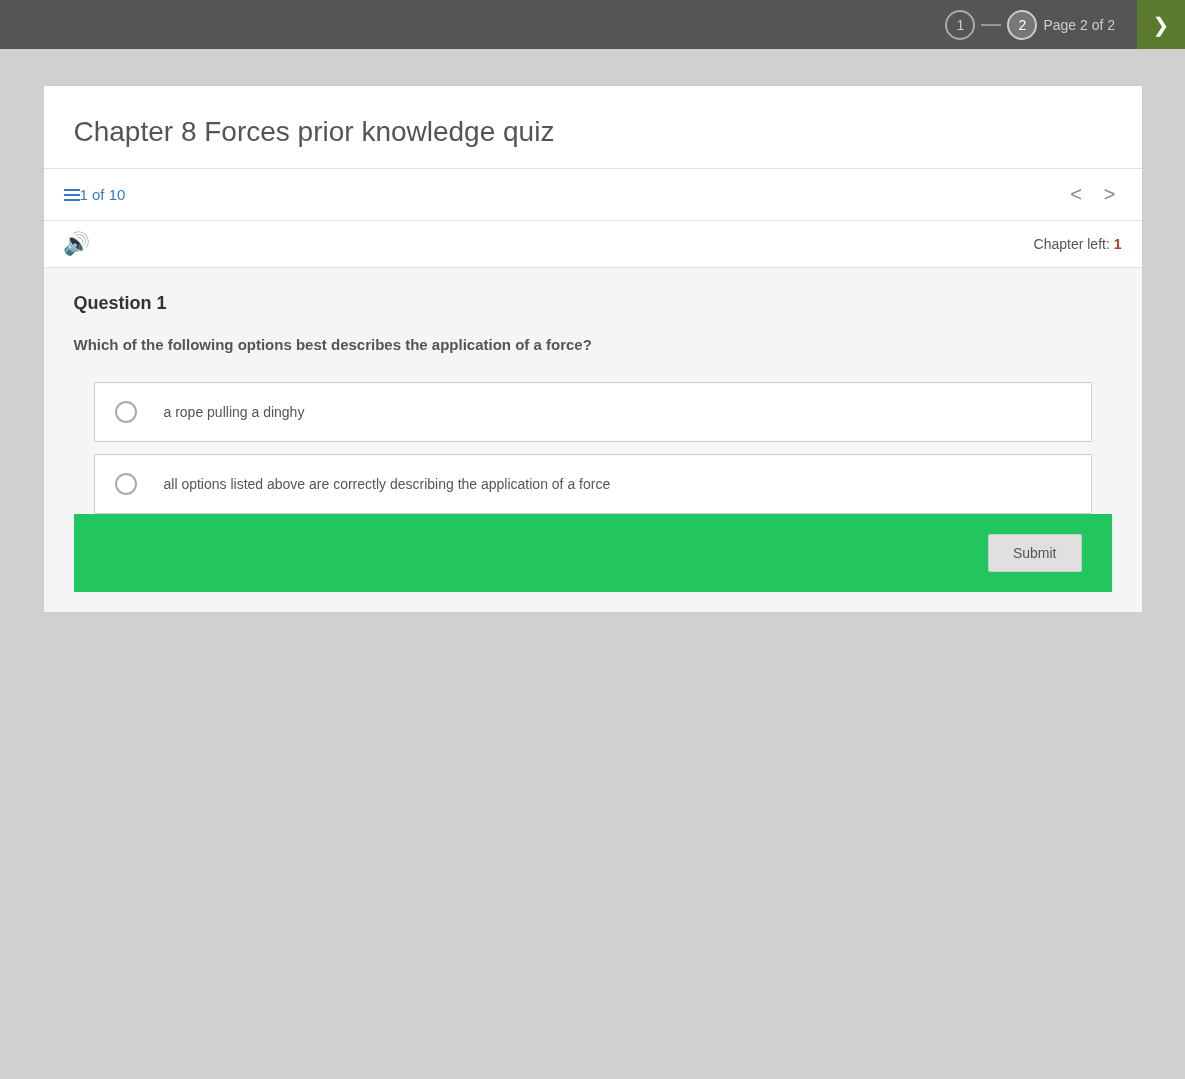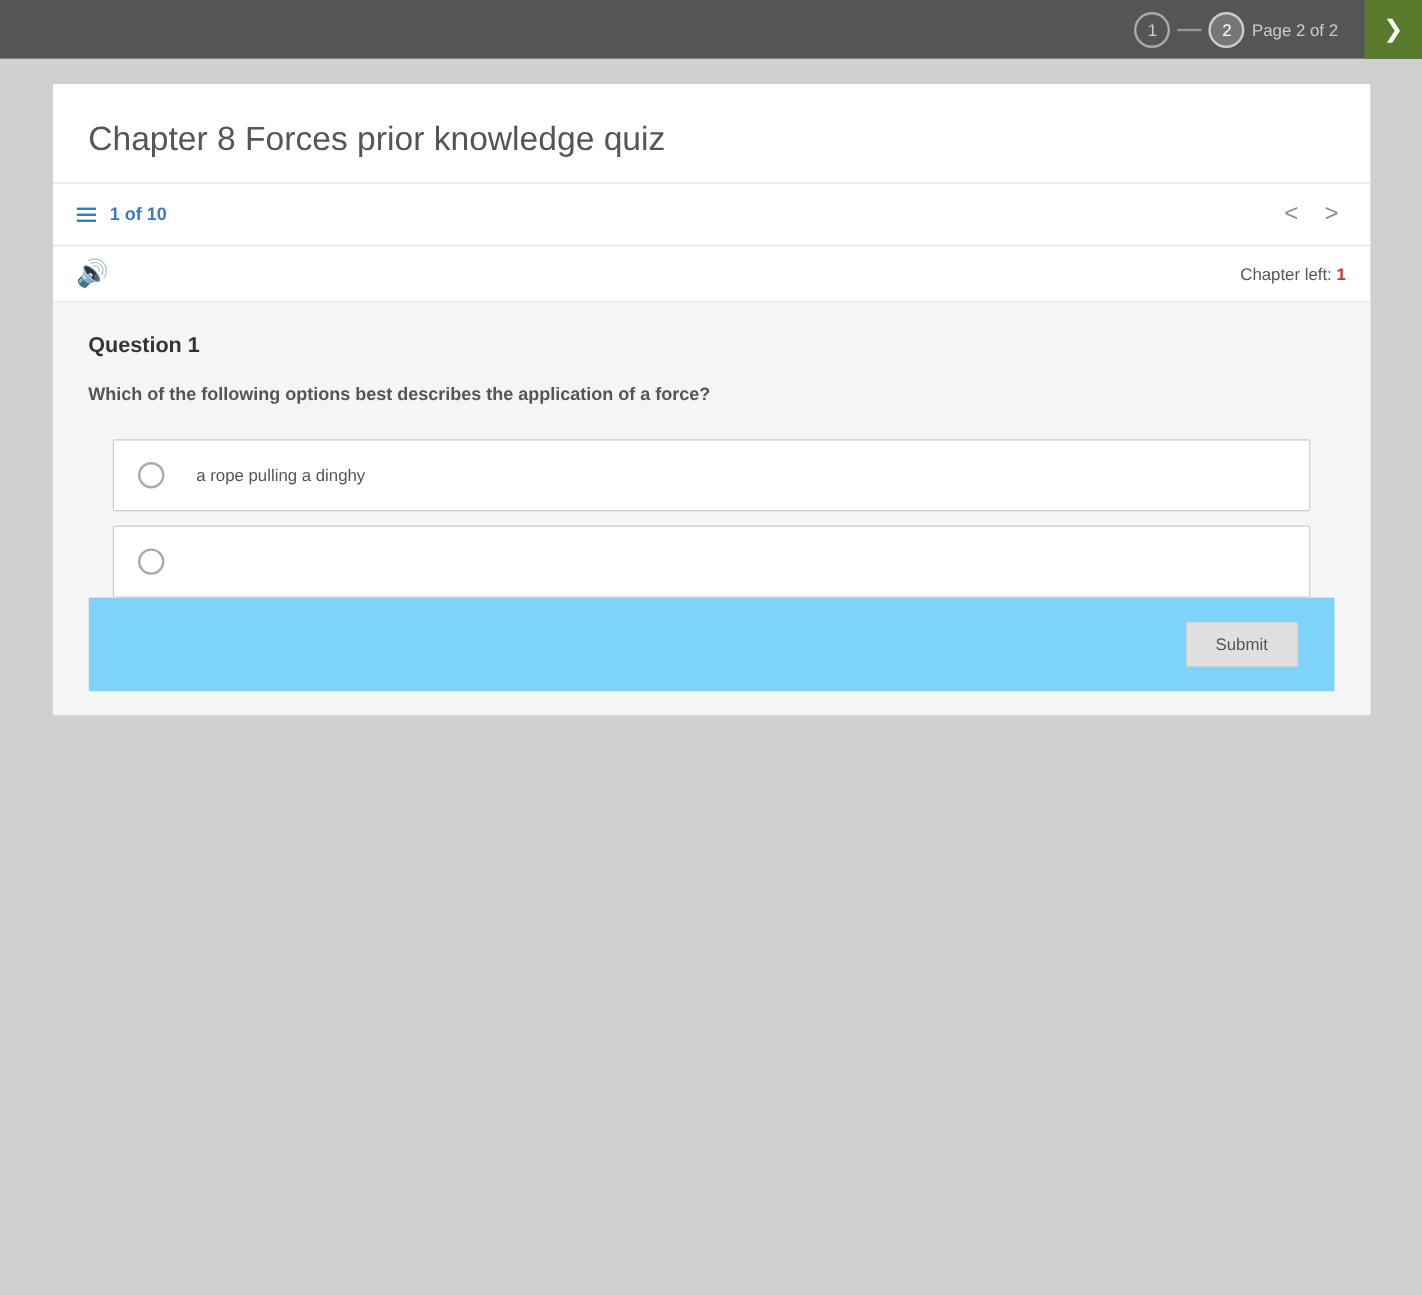--- a/index.html
+++ b/index.html
@@ -67,21 +67,21 @@
       align-items: center;
       justify-content: center;
       cursor: pointer;
       color: white;
       font-size: 20px;
     }
 
     
     .main-content {
       background-color: #d0d0d0;
-      padding: 20px;
+      padding: 36px;
       min-height: calc(1079px - 49px);
     }
 
     .quiz-container {
       background: white;
       border: 1px solid #ccc;
       border-radius: 2px;
       margin: 0 auto;
       max-width: 1100px;
     }
@@ -103,24 +103,24 @@
       padding: 12px 20px;
       border-bottom: 1px solid #e0e0e0;
       display: flex;
       align-items: center;
       justify-content: space-between;
     }
 
     .question-count {
       display: flex;
       align-items: center;
-      gap: 12px;
+      gap: 0;
       color: #3a7abf;
       font-size: 15px;
-      font-weight: 700;
+      font-weight: 400;
     }
 
     .hamburger-icon {
       display: flex;
       flex-direction: column;
       gap: 3px;
     }
 
     .hamburger-icon span {
       display: block;
@@ -222,21 +222,21 @@
     .answer-text {
       font-size: 14px;
       color: #555;
     }
 
     
     .submit-section {
       padding: 20px 30px;
       display: flex;
       justify-content: flex-end;
-      background: #7dd3fc;
+      background: #22c55e;
     }
 
     .submit-btn {
       background: #e0e0e0;
       border: 1px solid #ccc;
       padding: 10px 24px;
       font-size: 14px;
       color: #555;
       cursor: pointer;
       border-radius: 2px;
@@ -299,20 +299,21 @@
       <div class="answer-options">
 
         <div class="answer-option">
           <div class="radio-circle"></div>
           <span class="answer-text">a rope pulling a dinghy</span>
         </div>
 
 
         <div class="answer-option">
           <div class="radio-circle"></div>
+          <span class="answer-text">all options listed above are correctly describing the application of a force</span>
         </div>
 
 
       </div>
 
       <div class="submit-section">
         <button class="submit-btn">Submit</button>
       </div>
     </div>
 

